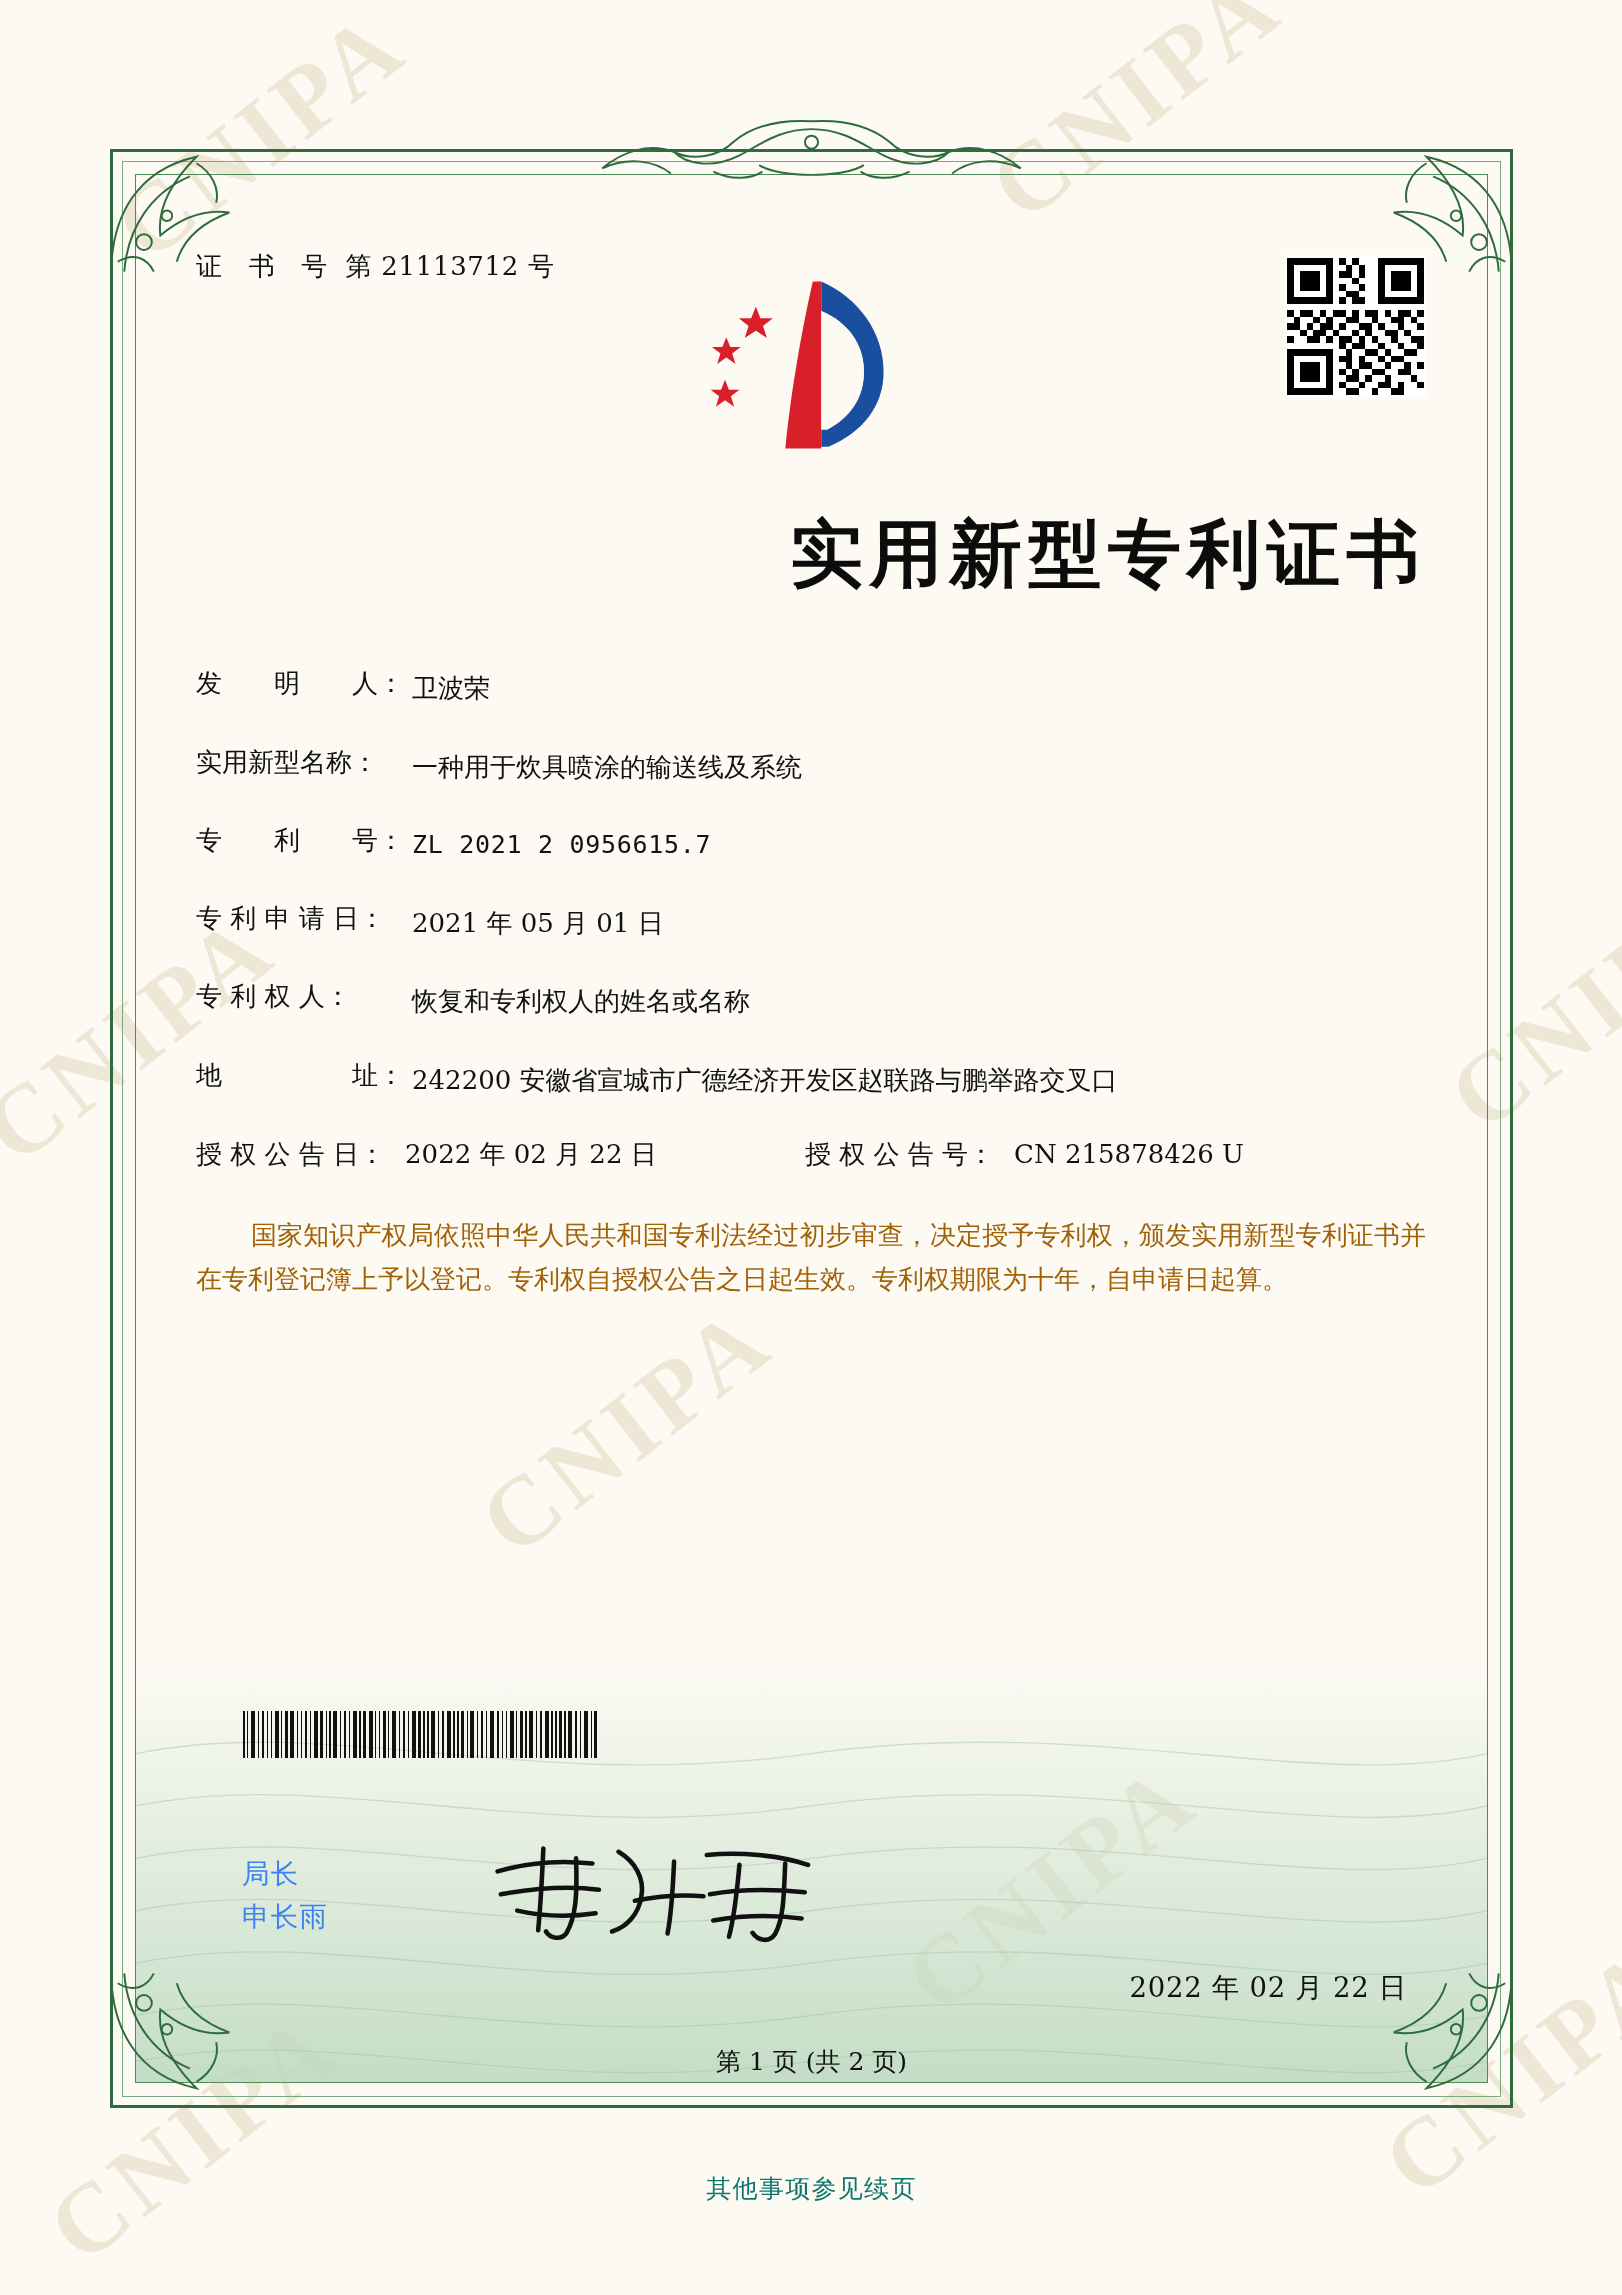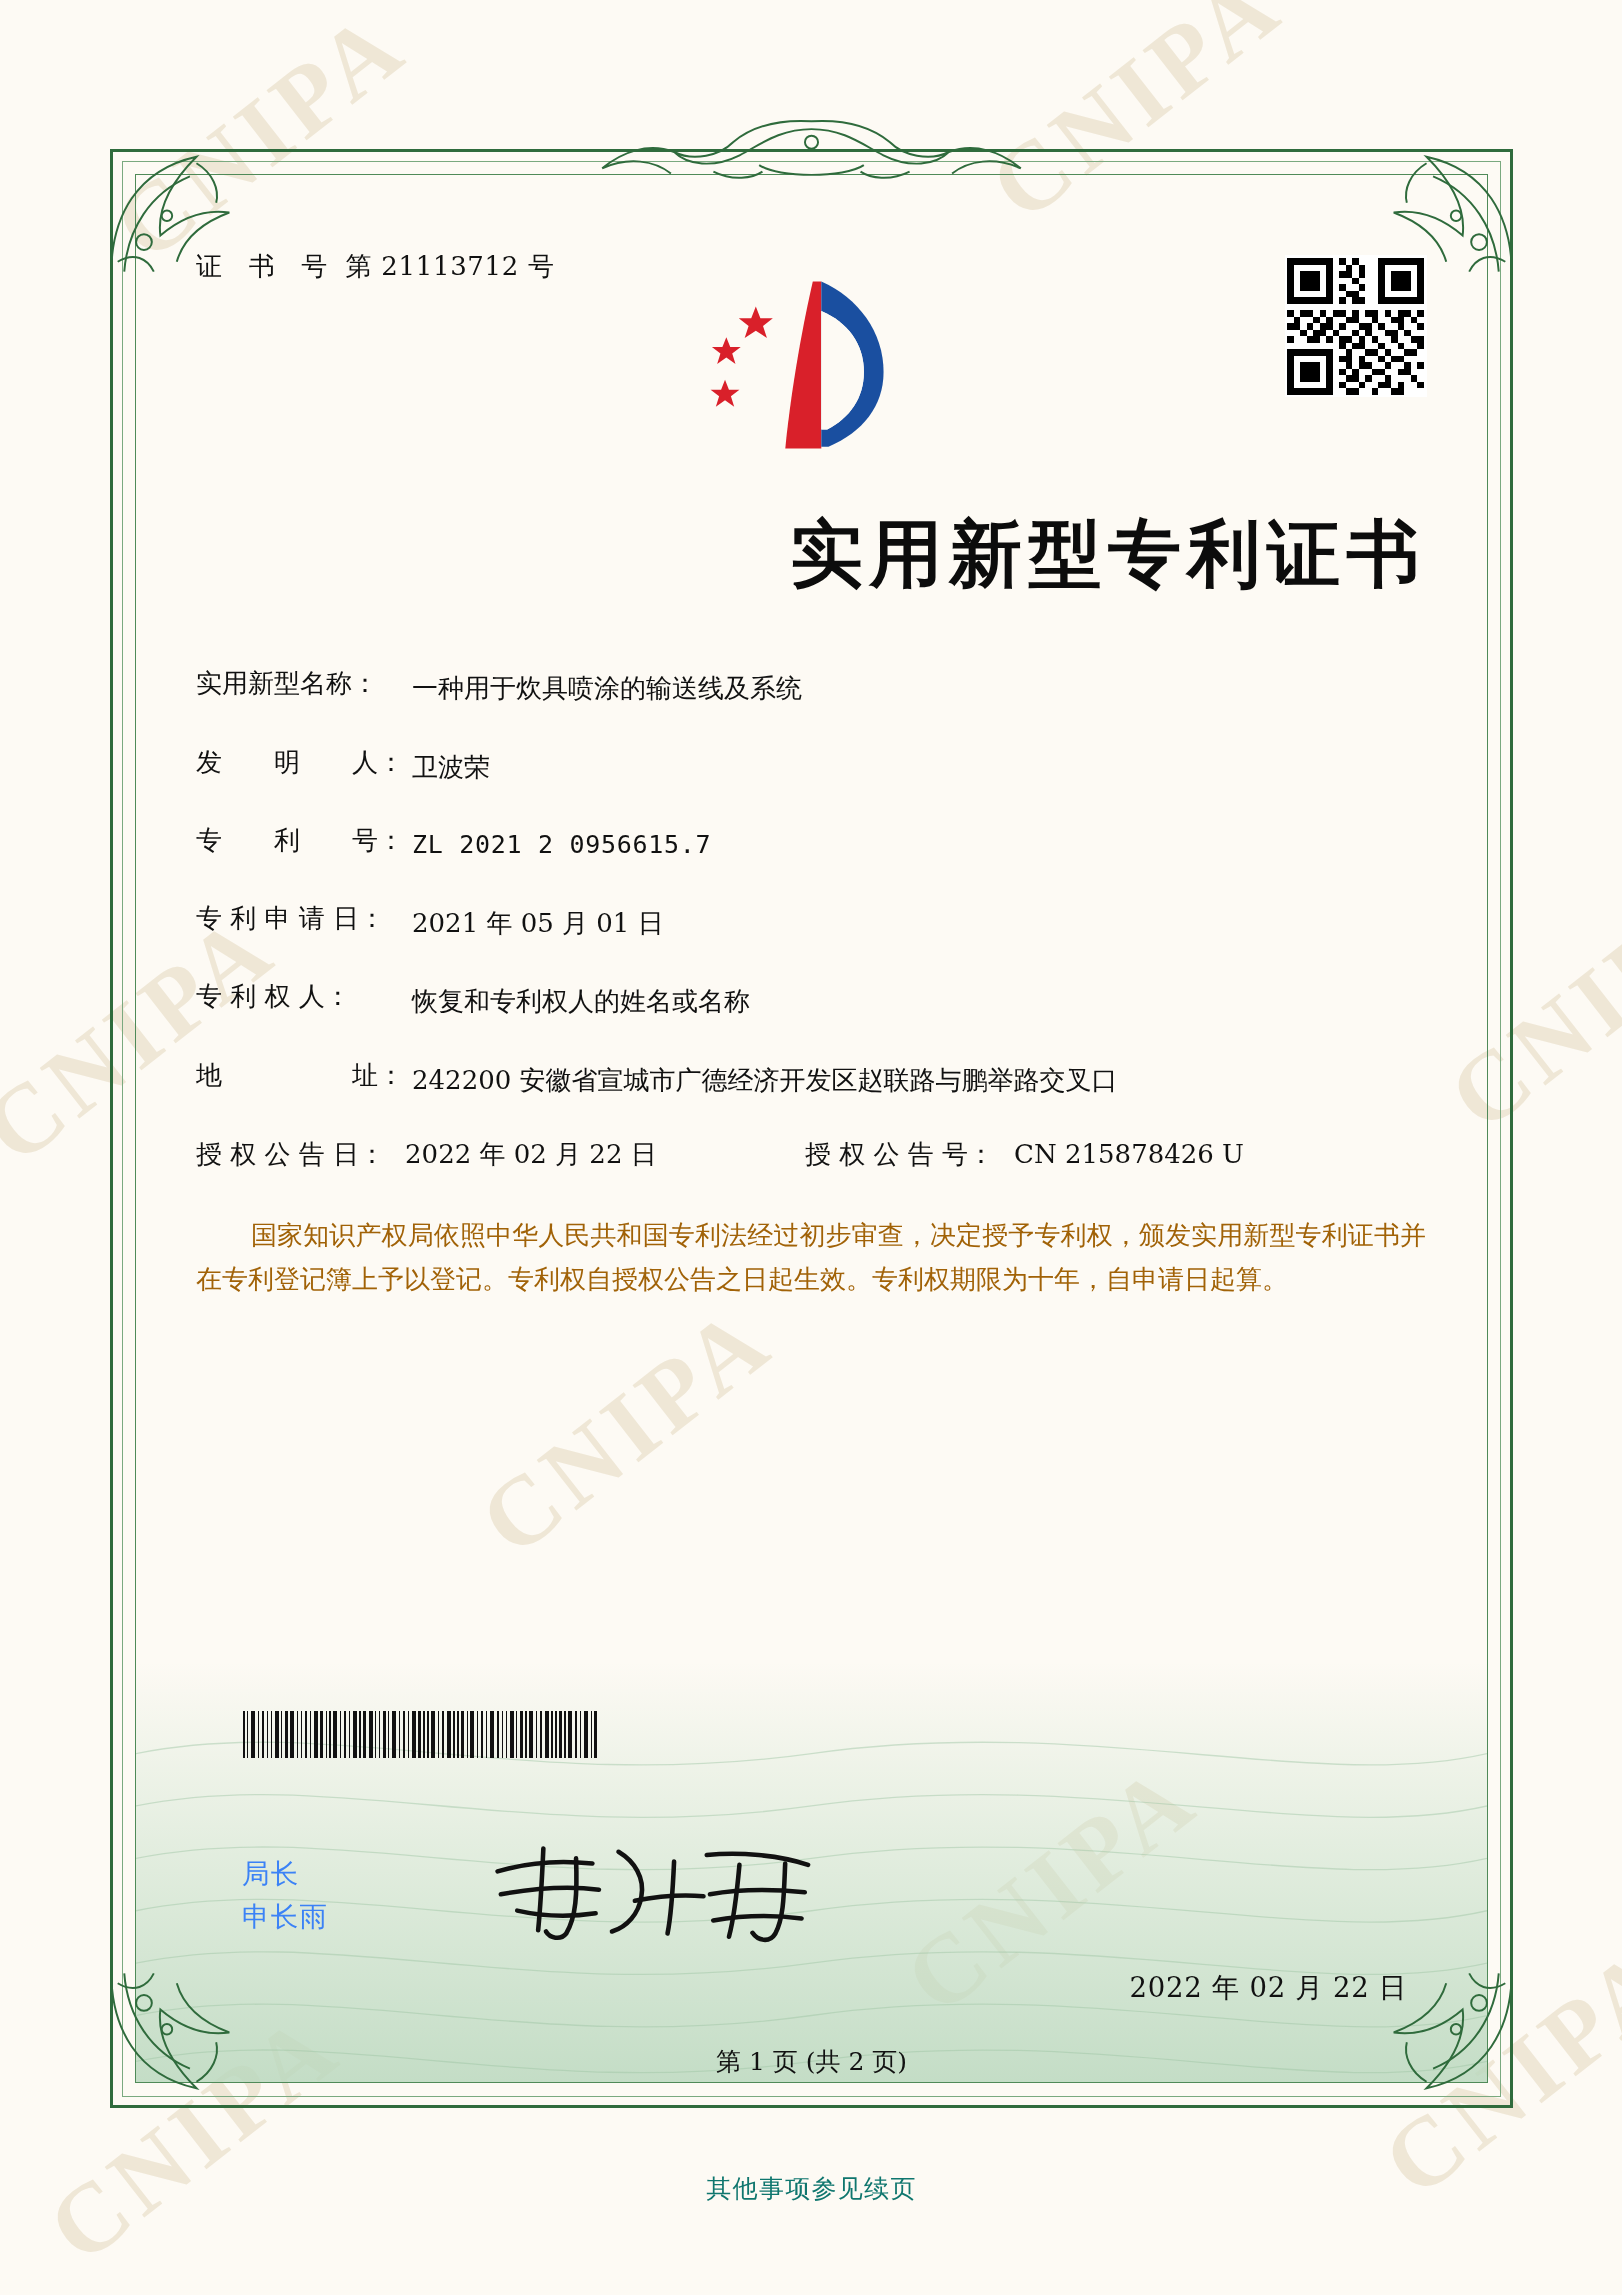--- a/index.html
+++ b/index.html
@@ -457,27 +457,27 @@
           <path d="M205,55 C245,72 270,105 270,148 C270,188 248,218 214,236 L205,236 Z" fill="#fdfaf4"></path>
         </g>
       </svg>
     </div>
 
     <div class="title">实用新型专利证书</div>
 
     <div class="fields">
 
       <div class="field-row">
+        <div class="field-label">发　　明　　人：</div>
+        <div class="field-value">卫波荣</div>
+      </div>
+
+      <div class="field-row">
         <div class="field-label">实用新型名称：</div>
         <div class="field-value">一种用于炊具喷涂的输送线及系统</div>
-      </div>
-
-      <div class="field-row">
-        <div class="field-label">发　　明　　人：</div>
-        <div class="field-value">卫波荣</div>
       </div>
 
       <div class="field-row">
         <div class="field-label">专　　利　　号：</div>
         <div class="field-value mono">ZL 2021 2 0956615.7</div>
       </div>
 
       <div class="field-row">
         <div class="field-label">专 利 申 请 日：</div>
         <div class="field-value">2021 年 05 月 01 日</div>

